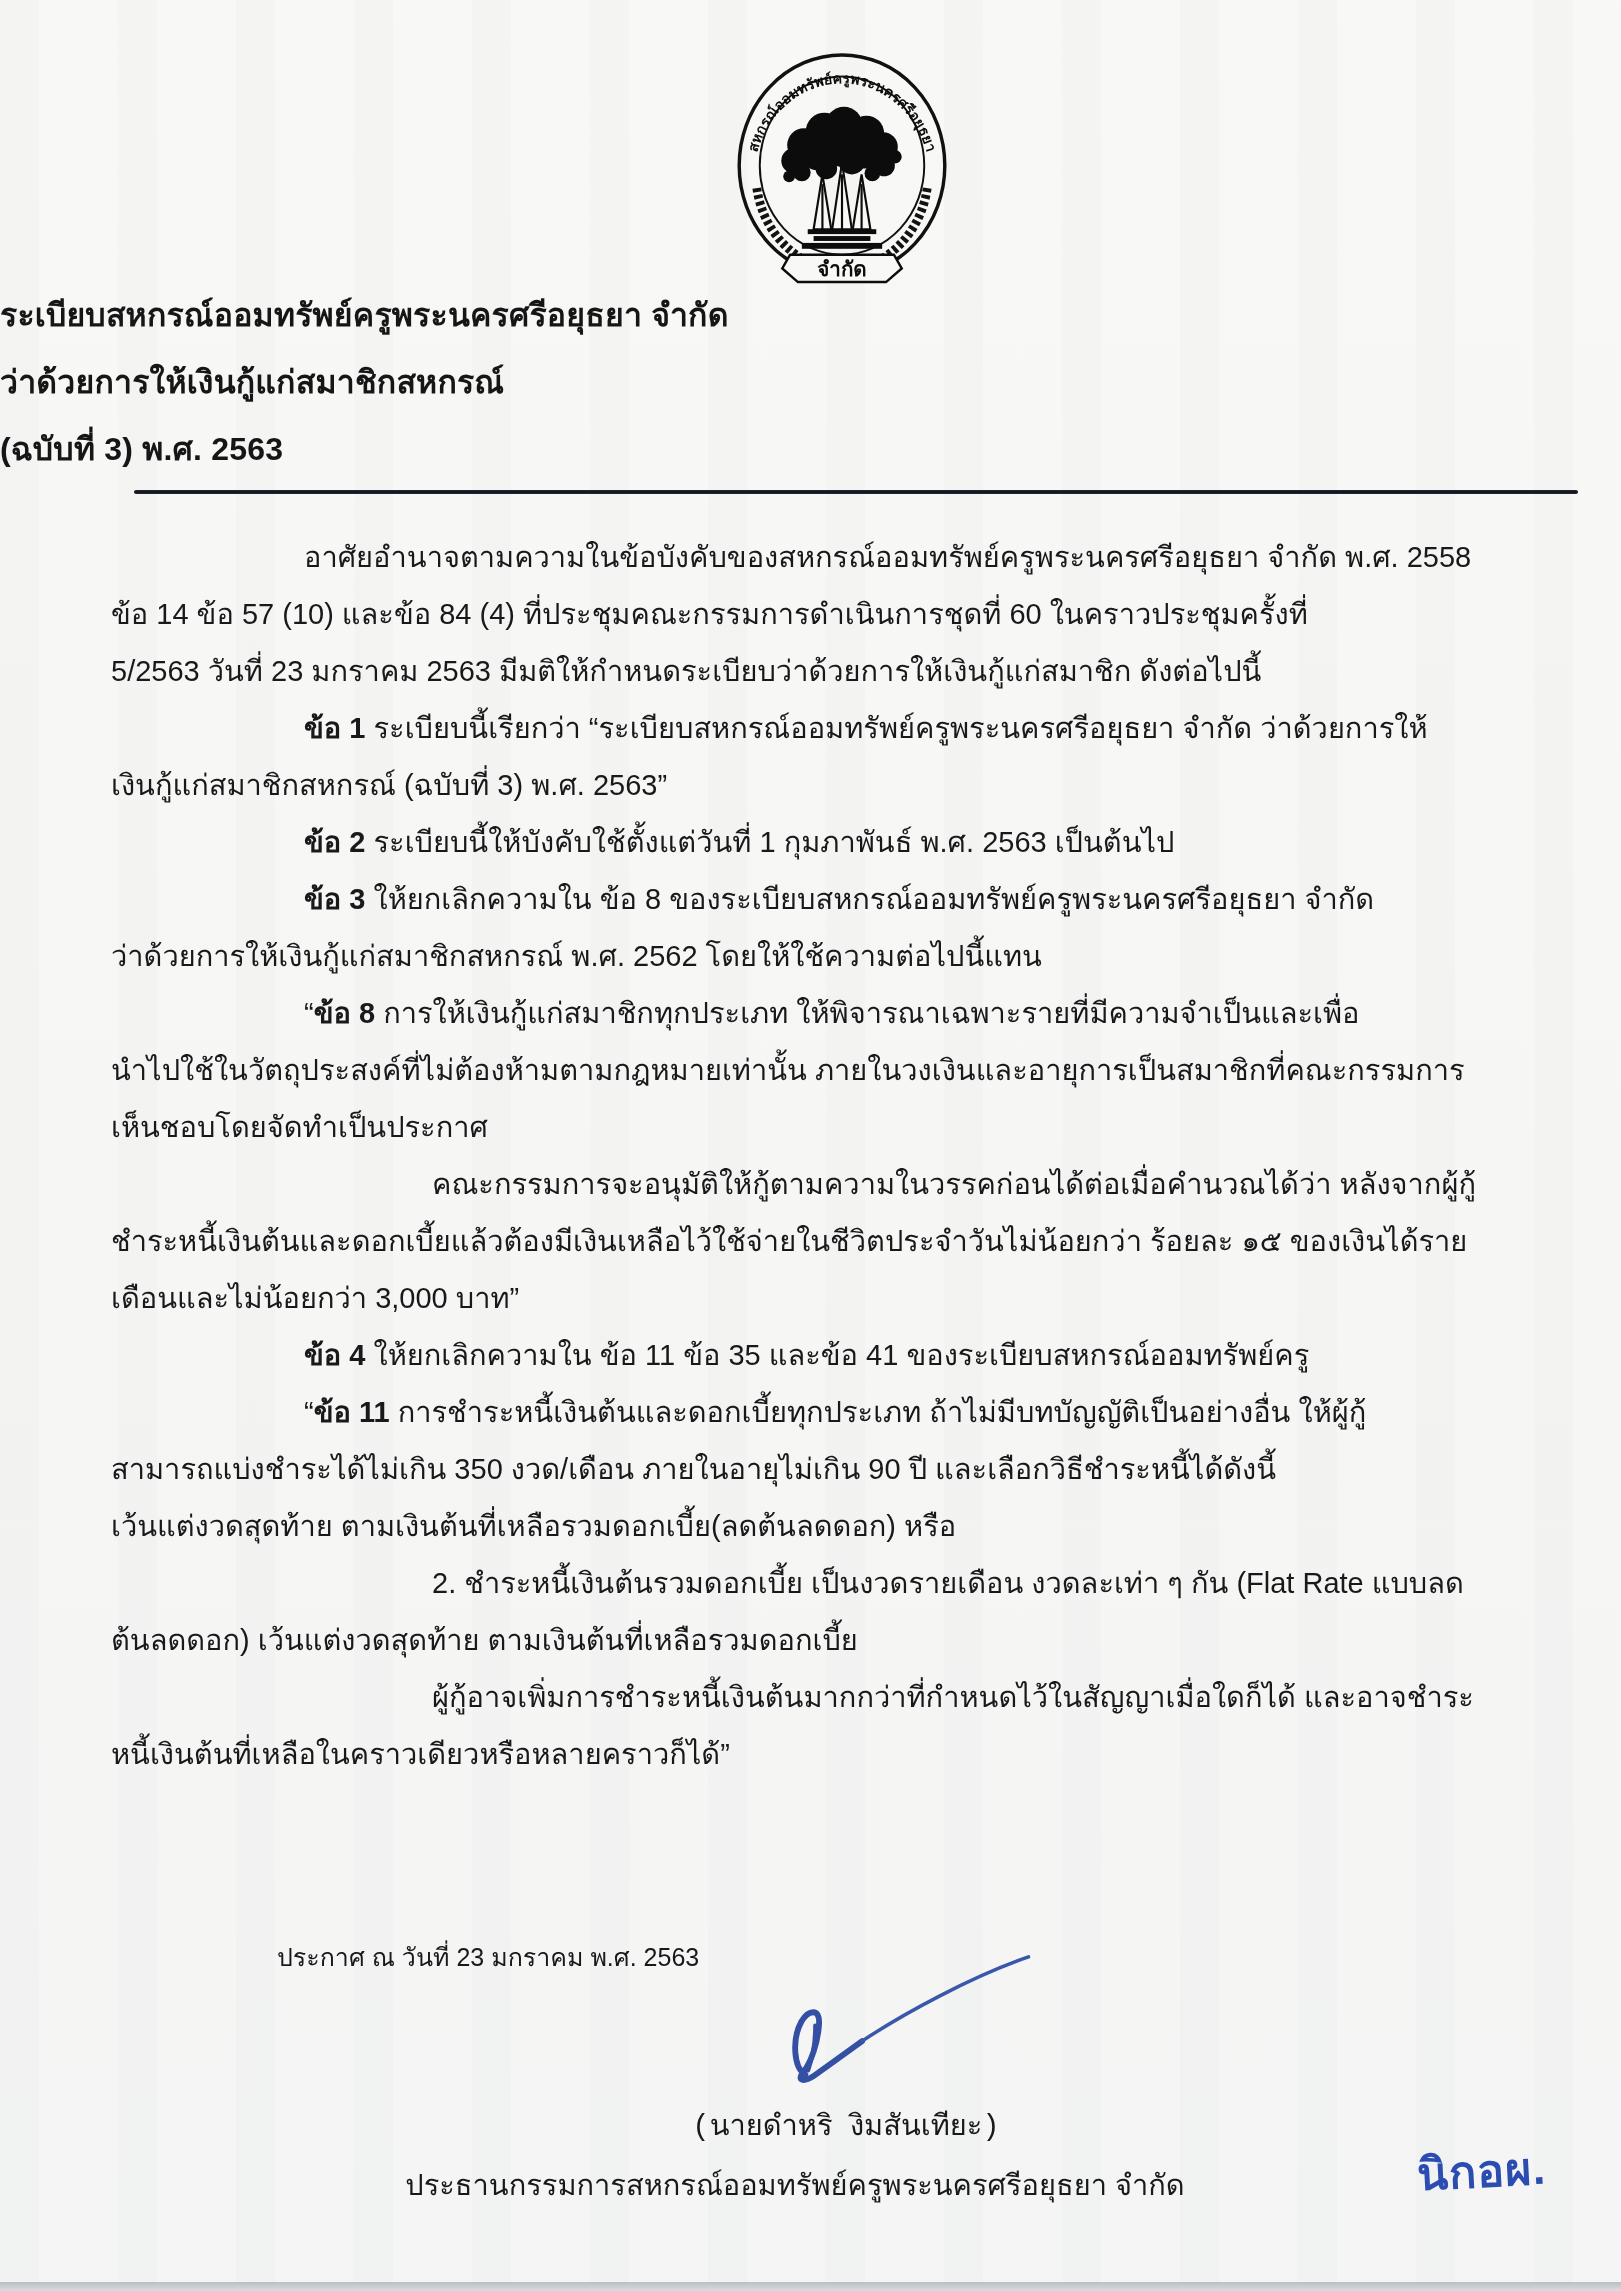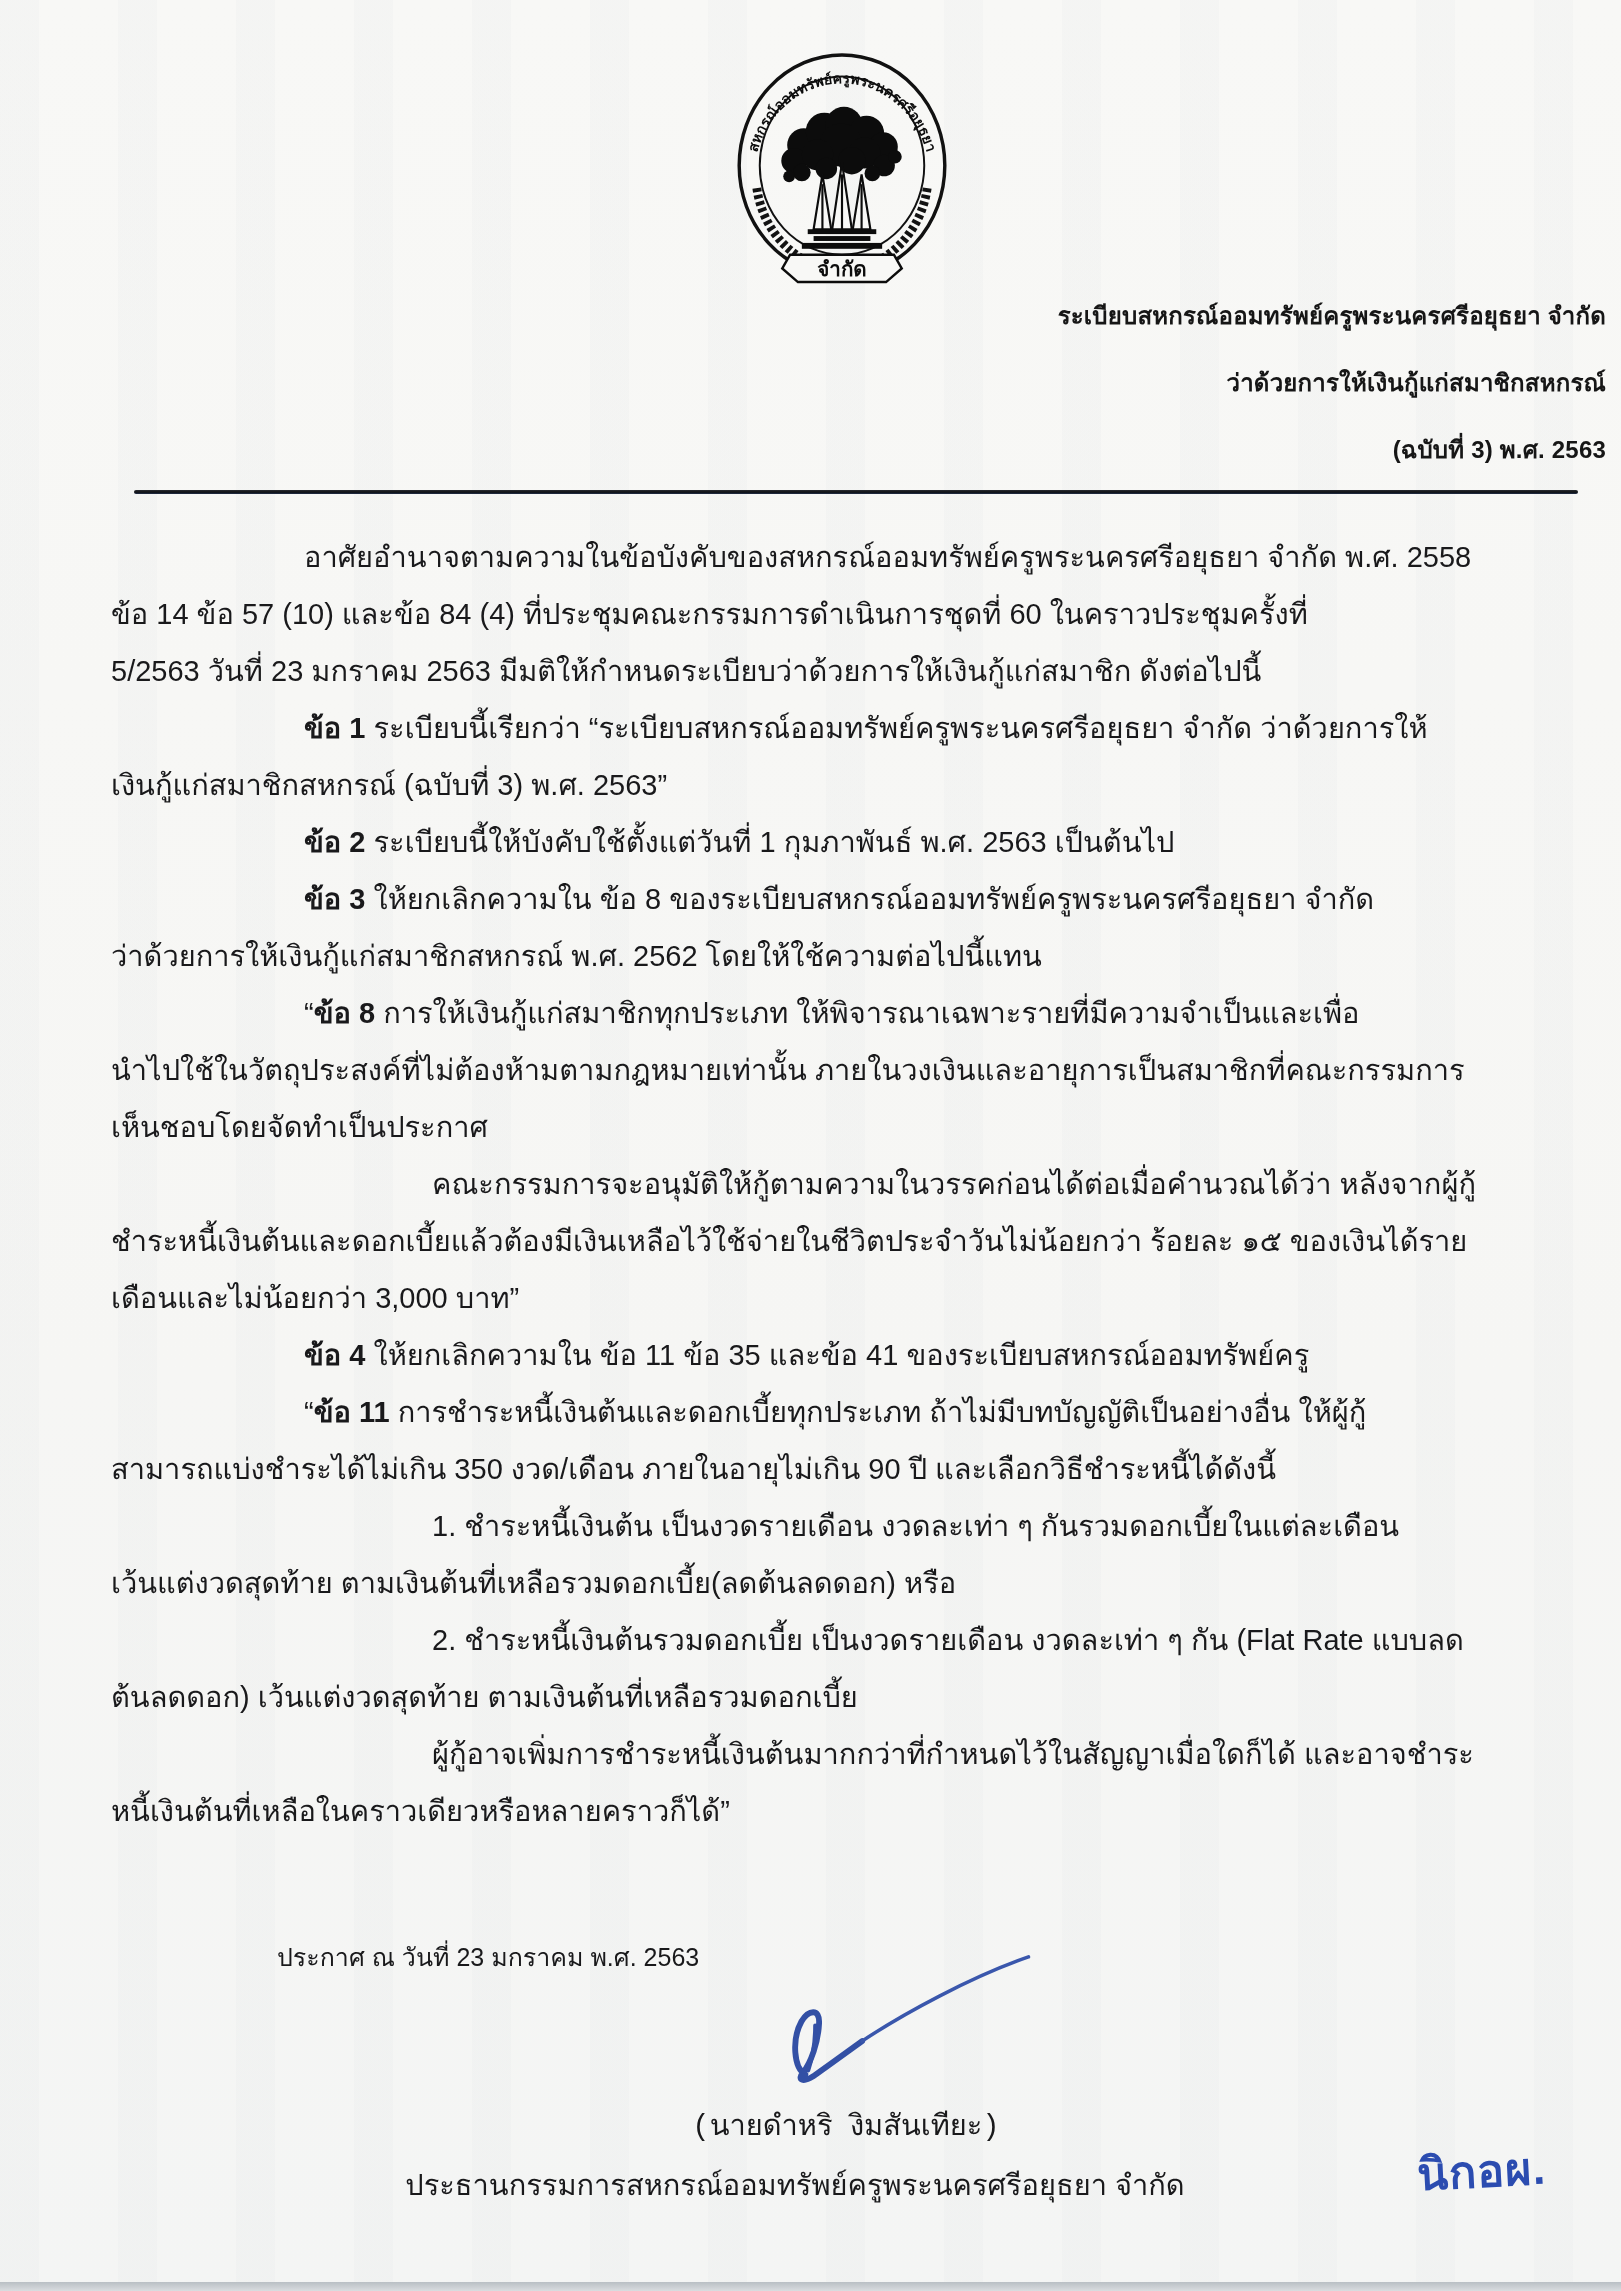--- a/index.html
+++ b/index.html
@@ -14,21 +14,21 @@
   }
   
   .page::before{
     content:"";position:absolute;inset:0;
     background:repeating-linear-gradient(90deg,rgba(210,215,220,0.10) 0 39px,rgba(255,255,255,0) 39px 118px);
     pointer-events:none;
   }
   .seal{position:absolute;left:733px;top:51px;width:218px;height:235px;}
   .title-block{
     position:absolute;left:0;top:282px;width:1606px;
-    text-align:right;font-weight:bold;font-size:24px;line-height:67px;
+    text-align:left;font-weight:bold;font-size:32px;line-height:67px;
     letter-spacing:0.2px;color:#161616;
   }
   .divider{
     position:absolute;left:134px;top:490px;width:1444px;height:3.9px;
     background:linear-gradient(180deg,#2a2d33 0%,#0e1013 55%,#23304a 100%);
     border-radius:2px;
   }
   .body-text{
     position:absolute;left:111px;top:529px;width:1411px;
     font-size:29px;color:#19191b;
@@ -138,21 +138,20 @@
       <div class="line flush"><span>ว่าด้วยการให้เงินกู้แก่สมาชิกสหกรณ์ พ.ศ. 2562  โดยให้ใช้ความต่อไปนี้แทน</span></div>
       <div class="line para"><span>“</span><span class="b">ข้อ 8</span><span> การให้เงินกู้แก่สมาชิกทุกประเภท ให้พิจารณาเฉพาะรายที่มีความจำเป็นและเพื่อ</span></div>
       <div class="line flush"><span>นำไปใช้ในวัตถุประสงค์ที่ไม่ต้องห้ามตามกฎหมายเท่านั้น  ภายในวงเงินและอายุการเป็นสมาชิกที่คณะกรรมการ</span></div>
       <div class="line flush"><span>เห็นชอบโดยจัดทำเป็นประกาศ</span></div>
       <div class="line deep"><span>คณะกรรมการจะอนุมัติให้กู้ตามความในวรรคก่อนได้ต่อเมื่อคำนวณได้ว่า หลังจากผู้กู้</span></div>
       <div class="line flush"><span>ชำระหนี้เงินต้นและดอกเบี้ยแล้วต้องมีเงินเหลือไว้ใช้จ่ายในชีวิตประจำวันไม่น้อยกว่า ร้อยละ ๑๕  ของเงินได้ราย</span></div>
       <div class="line flush"><span>เดือนและไม่น้อยกว่า 3,000 บาท”</span></div>
       <div class="line para"><span class="b">ข้อ 4</span><span> ให้ยกเลิกความใน ข้อ 11 ข้อ 35 และข้อ 41 ของระเบียบสหกรณ์ออมทรัพย์ครู</span></div>
       <div class="line para"><span>“</span><span class="b">ข้อ 11</span><span> การชำระหนี้เงินต้นและดอกเบี้ยทุกประเภท ถ้าไม่มีบทบัญญัติเป็นอย่างอื่น  ให้ผู้กู้</span></div>
       <div class="line flush"><span>สามารถแบ่งชำระได้ไม่เกิน 350 งวด/เดือน ภายในอายุไม่เกิน 90 ปี และเลือกวิธีชำระหนี้ได้ดังนี้</span></div>
-      <div class="line deep"><span>1.  ชำระหนี้เงินต้น เป็นงวดรายเดือน งวดละเท่า ๆ กันรวมดอกเบี้ยในแต่ละเดือน</span></div>
       <div class="line flush"><span>เว้นแต่งวดสุดท้าย ตามเงินต้นที่เหลือรวมดอกเบี้ย(ลดต้นลดดอก) หรือ</span></div>
       <div class="line deep"><span>2.  ชำระหนี้เงินต้นรวมดอกเบี้ย เป็นงวดรายเดือน งวดละเท่า ๆ กัน (Flat Rate  แบบลด</span></div>
       <div class="line flush"><span>ต้นลดดอก) เว้นแต่งวดสุดท้าย ตามเงินต้นที่เหลือรวมดอกเบี้ย</span></div>
       <div class="line deep"><span>ผู้กู้อาจเพิ่มการชำระหนี้เงินต้นมากกว่าที่กำหนดไว้ในสัญญาเมื่อใดก็ได้ และอาจชำระ</span></div>
       <div class="line flush"><span>หนี้เงินต้นที่เหลือในคราวเดียวหรือหลายคราวก็ได้”</span></div>
     </div>
 
   <div class="announce">ประกาศ ณ วันที่  23 มกราคม  พ.ศ.  2563</div>
 
   <svg class="signature" viewBox="0 0 280 150" aria-hidden="true">

